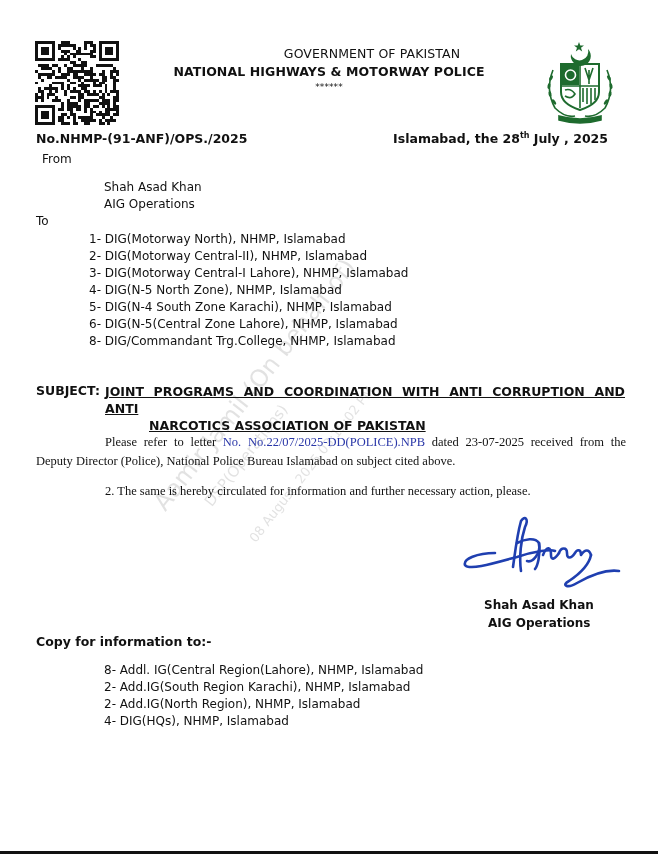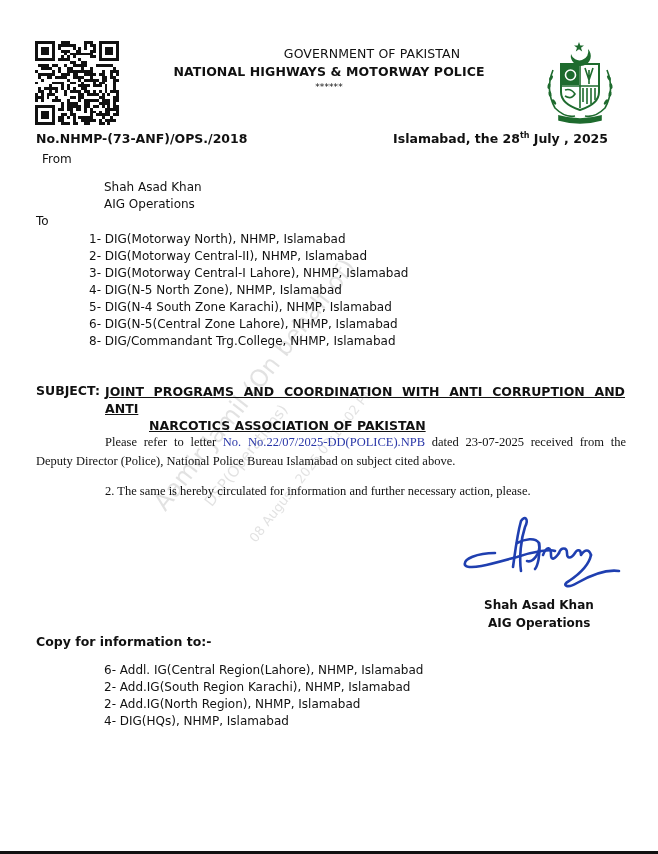--- a/index.html
+++ b/index.html
@@ -443,21 +443,21 @@
     <rect x="21" y="25" width="17" height="20" fill="#1e6b2e" stroke="none"></rect>
     <circle cx="29.5" cy="35" r="5" stroke="#fff"></circle>
     <path d="M44 28 L48 40 L52 28 M48 30 V44"></path>
     <path d="M42 48 V62 M46 48 V64 M50 48 V64 M54 48 V60"></path>
     <path d="M24 50 Q30 48 34 54 Q30 60 24 56"></path>
 
     <path d="M18 76 Q39 82 60 76 L60 80 Q39 86 18 80 Z" fill="#1e6b2e"></path>
   </g>
 </svg>
 
-<div class="abs ref-no sans">No.NHMP-(73-ANF)/OPS./2018</div>
+<div class="abs ref-no sans">No.NHMP-(91-ANF)/OPS./2025</div>
 <div class="abs date-line sans"><span>Islamabad, the 28</span><sup>th</sup><span> July , 2025</span></div>
 
 <div class="abs wm wm-1">Aamir Jamil (On behalf of)</div>
 <div class="abs wm wm-2">DSP(Operations)</div>
 <div class="abs wm wm-3">08 August, 2025 03:19:02 PM</div>
 
 <div class="abs lbl from-lbl sans">From</div>
 <div class="abs from-name sans">Shah Asad Khan</div>
 <div class="abs from-desig sans">AIG Operations</div>
 
@@ -490,19 +490,19 @@
     <path d="M88 42 C92 32 96 34 96 42 C96 48 100 46 104 40"></path>
     <path d="M104 40 C106 34 112 34 112 40 C112 46 116 46 120 40 C122 36 126 36 126 42 C130 36 134 36 136 42"></path>
     <path d="M136 42 C134 52 126 60 114 68 C106 72 112 76 122 70 C136 62 150 56 164 58"></path>
   </g>
 </svg>
 <div class="abs sig-name sans">Shah Asad Khan</div>
 <div class="abs sig-desig sans">AIG Operations</div>
 
 <div class="abs copy-lbl sans">Copy for information to:-</div>
 <ul class="abs copy-list sans">
-  <li>6- Addl. IG(Central Region(Lahore), NHMP, Islamabad</li>
+  <li>8- Addl. IG(Central Region(Lahore), NHMP, Islamabad</li>
   <li>2- Add.IG(South Region Karachi), NHMP, Islamabad</li>
   <li>2- Add.IG(North Region), NHMP, Islamabad</li>
   <li>4- DIG(HQs), NHMP, Islamabad</li>
 </ul>
 
 <div class="abs bottom-bar"></div>
 
 </body></html>

